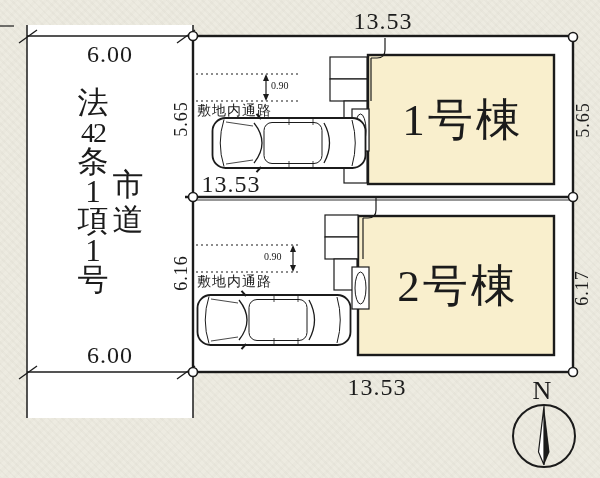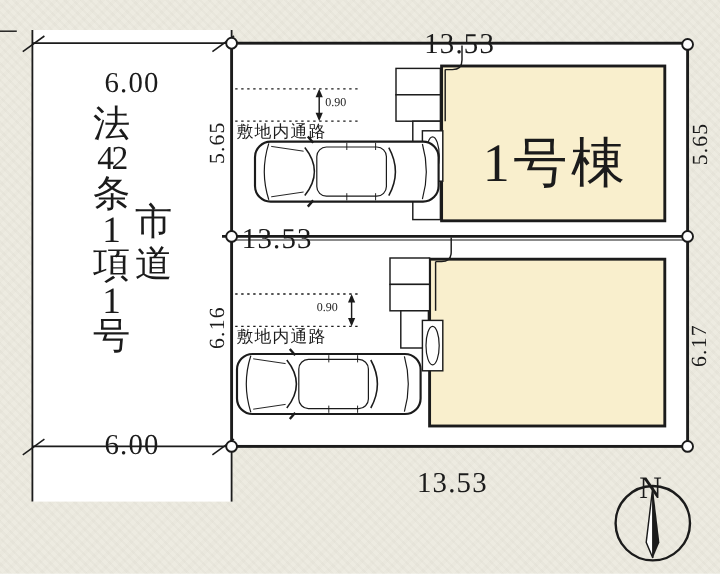--- a/index.html
+++ b/index.html
@@ -14,21 +14,21 @@
     position:relative;width:600px;height:478px;
     background-color:var(--bg);
     background-image:
       repeating-linear-gradient(45deg, rgba(90,85,70,0.03) 0 2px, transparent 2px 5px),
       repeating-linear-gradient(-45deg, rgba(120,110,90,0.025) 0 3px, transparent 3px 7px);
     font-family:"Liberation Serif","DejaVu Serif",serif;
     color:var(--line);
   }
   svg.plan{position:absolute;left:0;top:0;}
   .lbl{position:absolute;white-space:nowrap;line-height:1;}
-  .center{transform:translate(-50%,-50%);margin-top:16px;}
+  .center{transform:translate(-50%,-50%);}
   .vert{transform:translate(-50%,-50%) rotate(-90deg);}
   .dim-h{font-size:24px;letter-spacing:1px;}
   .dim-v{font-size:18px;letter-spacing:1px;}
   .passage{font-size:14px;letter-spacing:1px;margin-top:24px;}
   .passage-val{font-size:10px;}
   .bldg-label{font-size:45px;letter-spacing:3px;font-family:Liberation Serif, serif;}
   .kanji-col{position:absolute;display:flex;flex-direction:column;align-items:center;
              font-size:31px;text-align:center;}
   .kanji-col .ch{line-height:29.5px;height:29.5px;}
   .kanji-col.roadtype .ch{line-height:35px;height:35px;}
@@ -155,20 +155,21 @@
   <div class="lbl vert dim-v" style="left:583px;top:120px;">5.65</div>
   <div class="lbl vert dim-v" style="left:181px;top:273px;">6.16</div>
   <div class="lbl vert dim-v" style="left:582px;top:288px;">6.17</div>
 
   <div class="lbl passage" style="left:197px;top:80px;">敷地内通路</div>
   <div class="lbl passage-val" style="left:271px;top:81px;">0.90</div>
   <div class="lbl passage" style="left:197px;top:251px;">敷地内通路</div>
   <div class="lbl passage-val" style="left:264px;top:252px;">0.90</div>
 
   <div class="lbl center bldg-label" style="left:463px;top:120px;">1号棟</div>
+  <div class="lbl center bldg-label" style="left:458px;top:286px;">2号棟</div>
 
   <div class="kanji-col" style="left:74px;top:88px;width:38px;">
     <div class="ch">法</div>
     <div class="ch num2">42</div>
     <div class="ch">条</div>
     <div class="ch">1</div>
     <div class="ch">項</div>
     <div class="ch">1</div>
     <div class="ch">号</div>
   </div>

